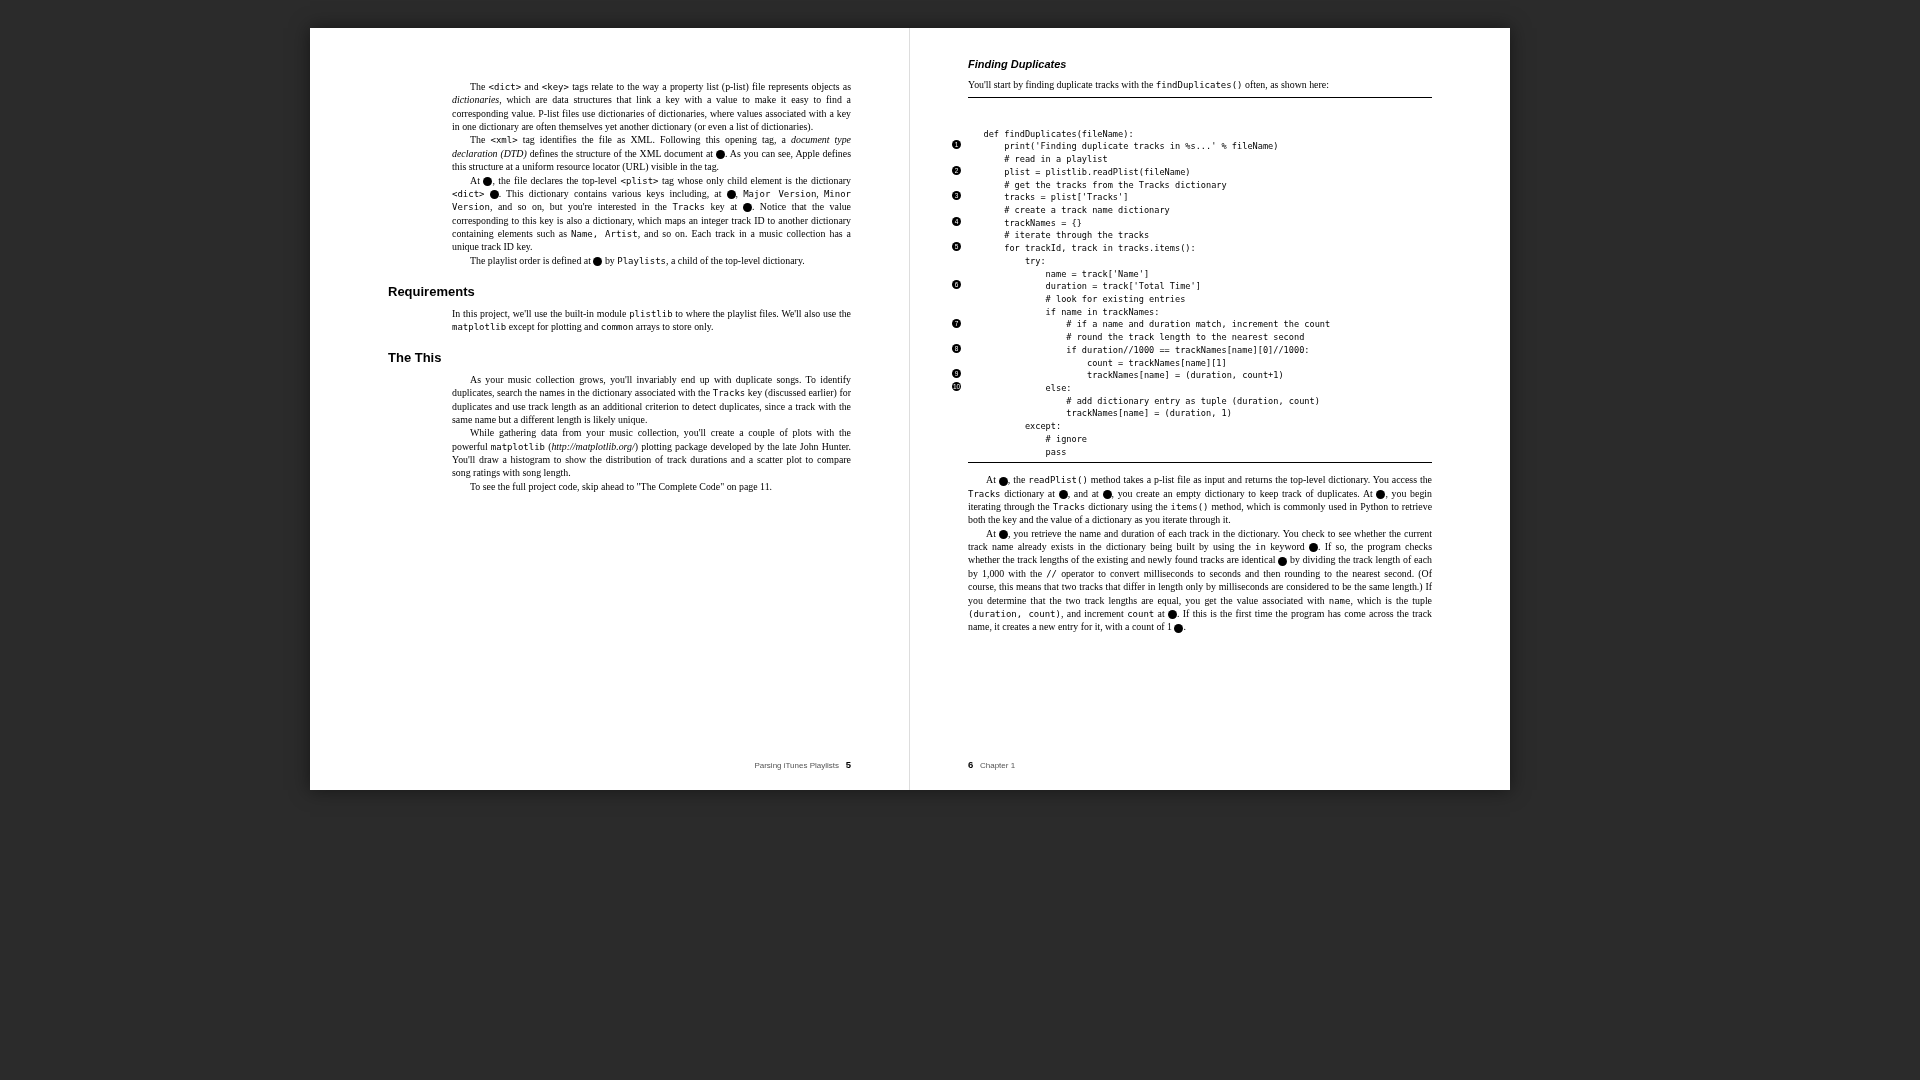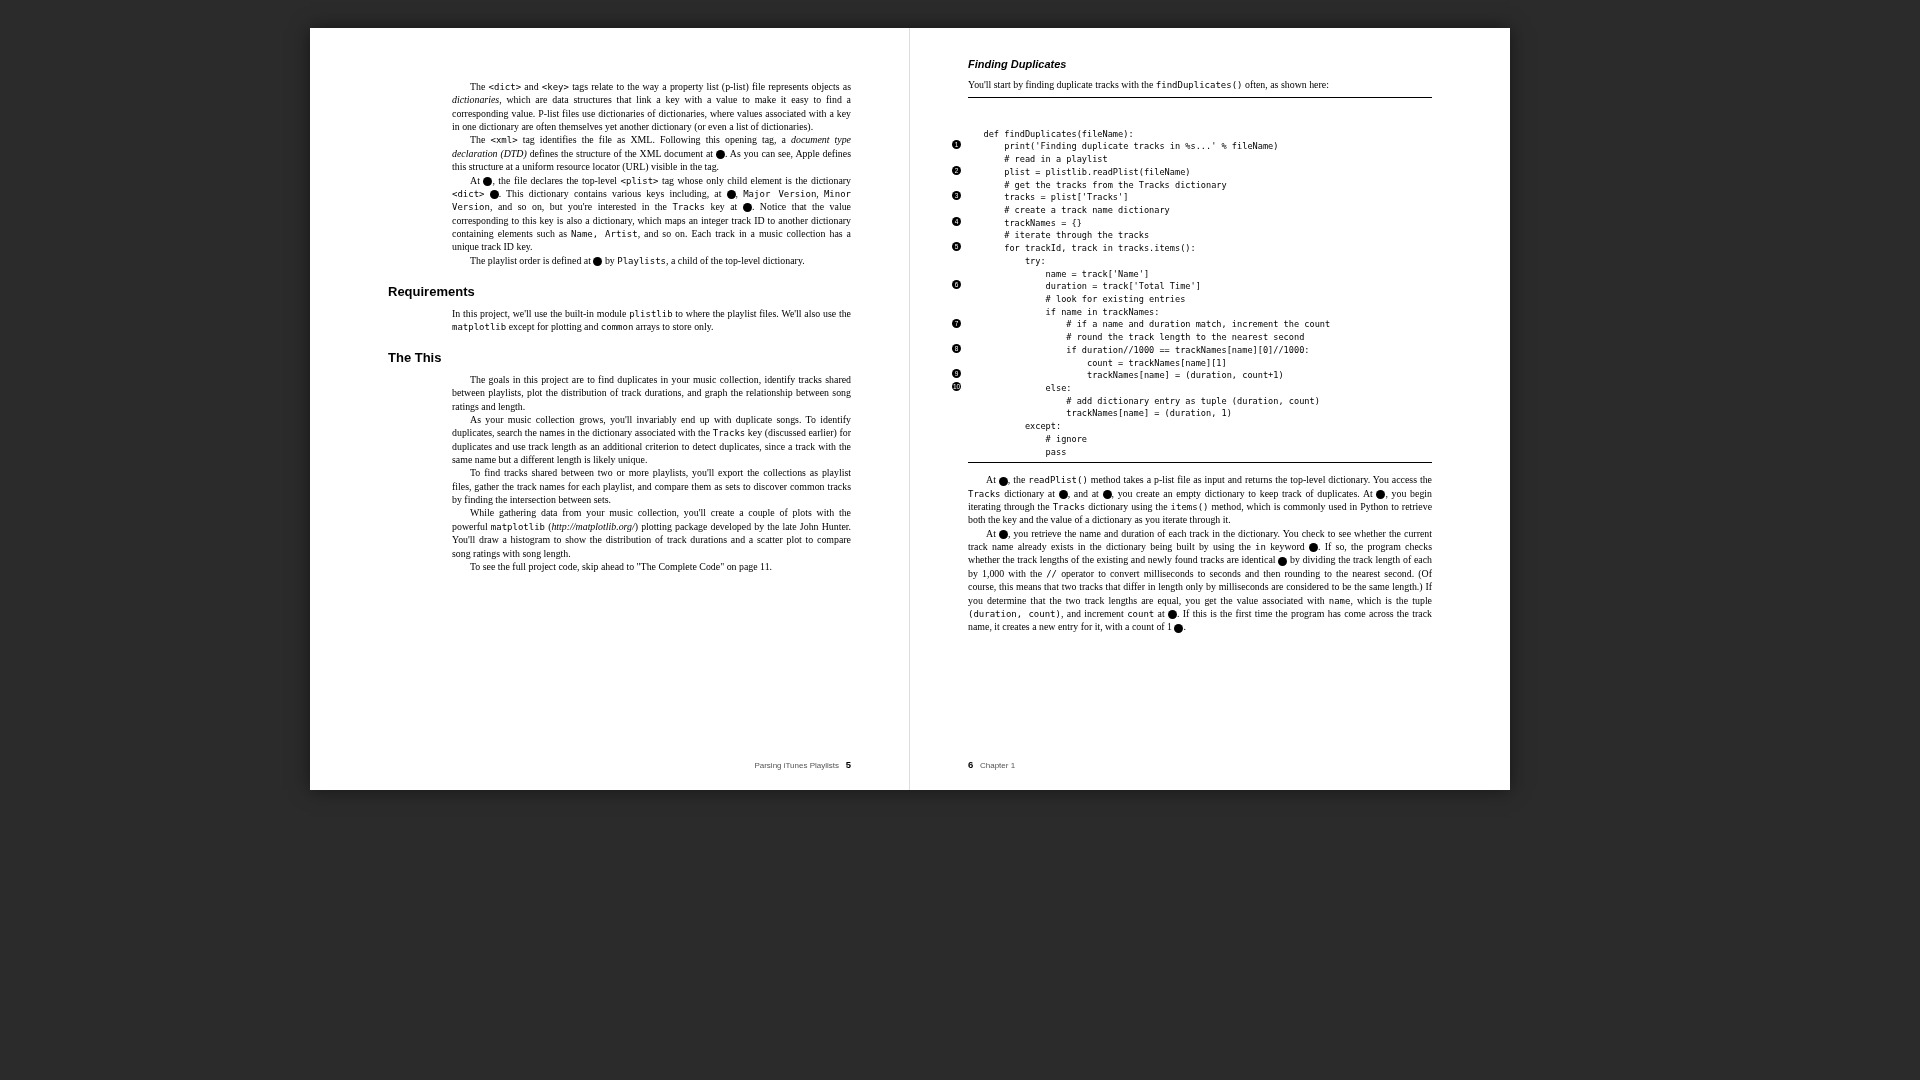--- a/index.html
+++ b/index.html
@@ -47,25 +47,23 @@
 
       <h2>Requirements</h2>
       <div class="body-col">
         <p>
           <span>In this project, we'll use the built-in module </span><span class="code-inline">plistlib</span><span> to where the playlist files. We'll also use the </span><span class="code-inline">matplotlib</span><span> except for plotting and </span><span class="code-inline">common</span><span> arrays to store only.</span>
         </p>
       </div>
 
       <h2>The This</h2>
       <div class="body-col">
-        <p class="indent">The goals in this project are to find duplicates in your music collection, identify tracks shared between playlists, plot the distribution of track durations, and graph the relationship between song ratings and length.</p>
         <p class="indent">
           <span>As your music collection grows, you'll invariably end up with duplicate songs. To identify duplicates, search the names in the dictionary associated with the </span><span class="code-inline">Tracks</span><span> key (discussed earlier) for duplicates and use track length as an additional criterion to detect duplicates, since a track with the same name but a different length is likely unique.</span>
         </p>
-        <p class="indent">To find tracks shared between two or more playlists, you'll export the collections as playlist files, gather the track names for each playlist, and compare them as sets to discover common tracks by finding the intersection between sets.</p>
         <p class="indent">
           <span>While gathering data from your music collection, you'll create a couple of plots with the powerful </span><span class="code-inline">matplotlib</span><span> (</span><em>http://matplotlib.org/</em><span>) plotting package developed by the late John Hunter. You'll draw a histogram to show the distribution of track durations and a scatter plot to compare song ratings with song length.</span>
         </p>
         <p class="indent">To see the full project code, skip ahead to "The Complete Code" on page 11.</p>
       </div>
 
       <div class="footer left">
         <span>Parsing iTunes Playlists</span>&nbsp;&nbsp;&nbsp;<span class="pnum">5</span>
       </div>
     </div>

